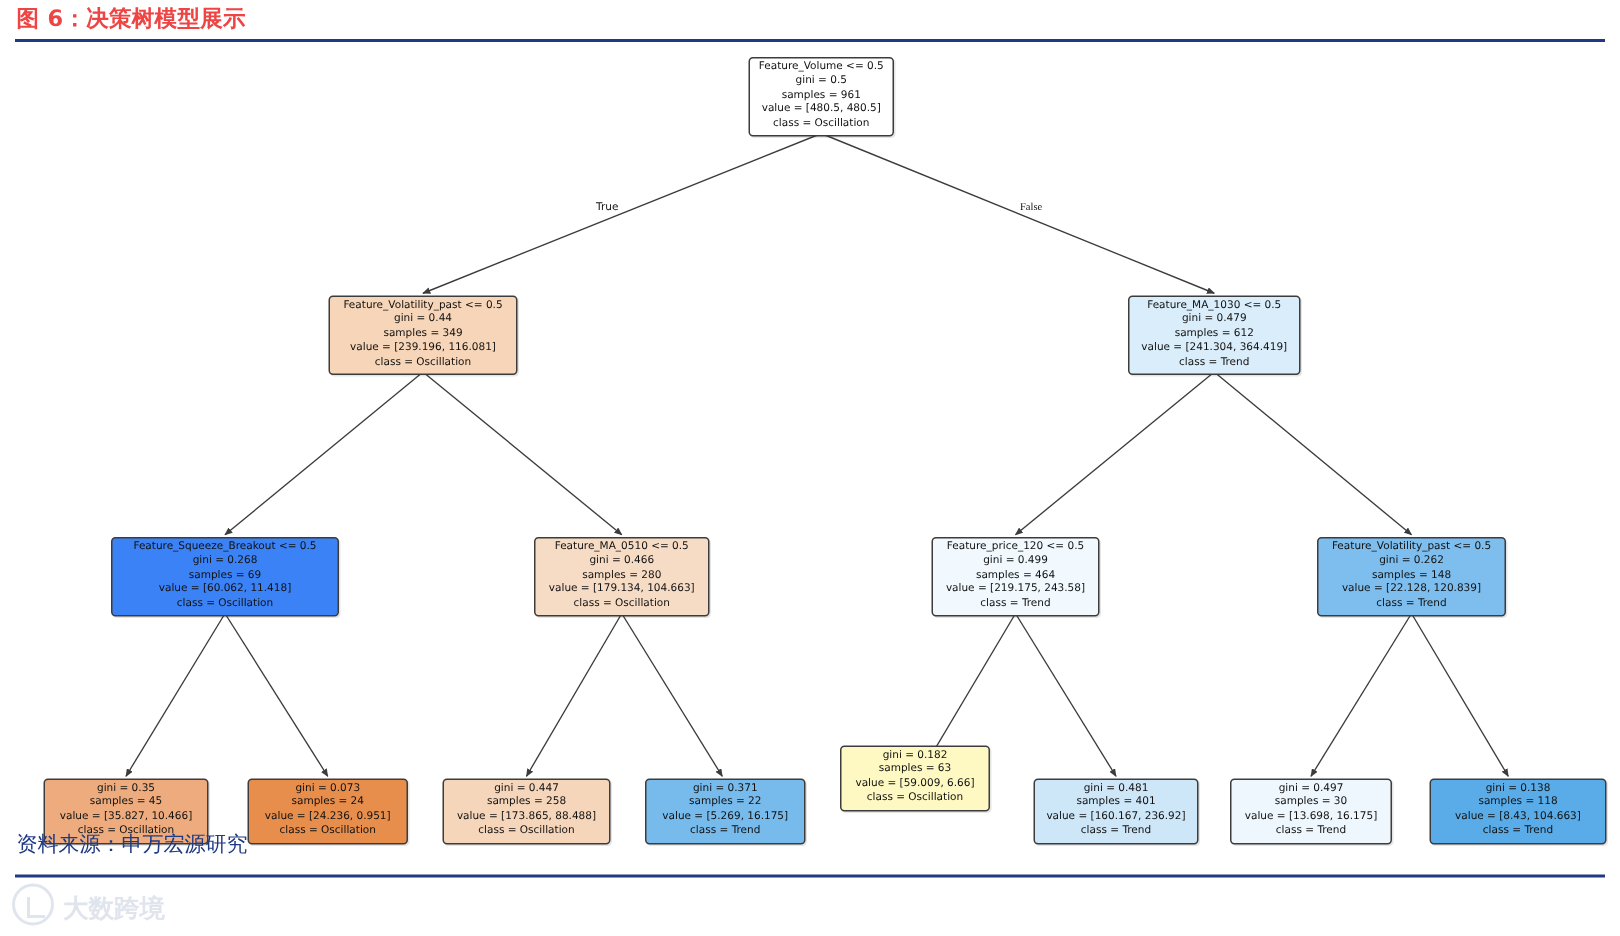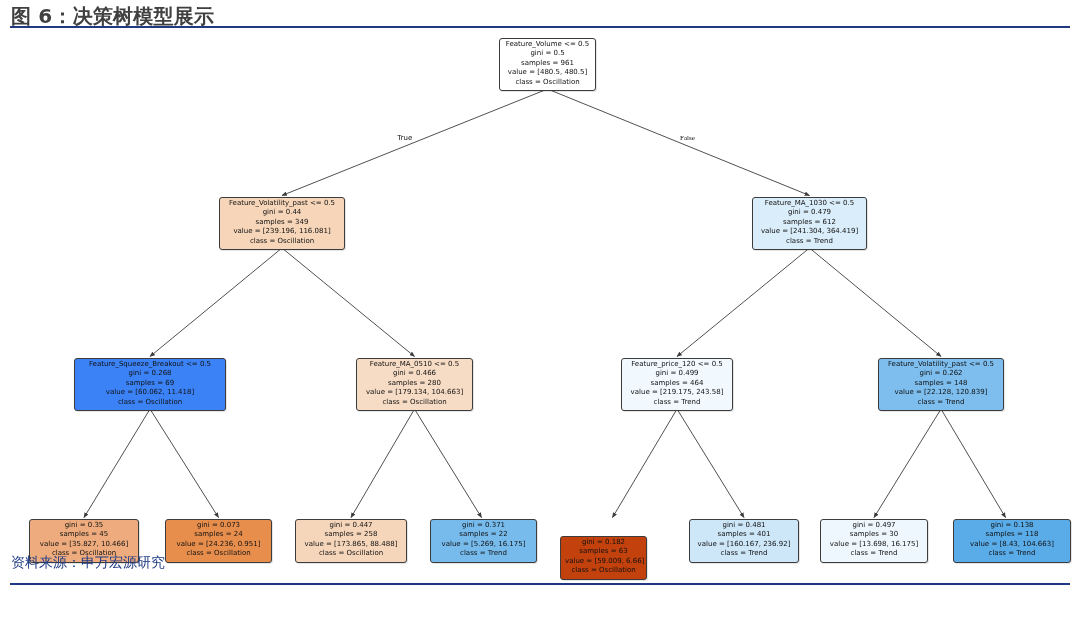--- a/index.html
+++ b/index.html
@@ -24,23 +24,23 @@
     left: 0;
     top: 0;
     width: 1080px;
     height: 30px;
   }
   #fig-title {
     position: absolute;
     left: 11px;
     top: 3px;
     font-family: "DejaVu Sans", sans-serif;
-    font-size: 20px;
+    font-size: 15px;
     font-weight: bold;
-    color: #404040;
+    color: #ef4444;
     letter-spacing: 0.2px;
     white-space: nowrap;
   }
   #header-rule {
     position: absolute;
     left: 10px;
     top: 26px;
     width: 1060px;
     height: 2px;
     background: #1f3a83;
@@ -248,21 +248,21 @@
           <span class="nline">samples = 258</span>
           <span class="nline">value = [173.865, 88.488]</span>
           <span class="nline">class = Oscillation</span>
         </div>
         <div class="tree-node" style="left: 430px; top: 489px; width: 107px; background: rgb(119, 187, 237);">
           <span class="nline">gini = 0.371</span>
           <span class="nline">samples = 22</span>
           <span class="nline">value = [5.269, 16.175]</span>
           <span class="nline">class = Trend</span>
         </div>
-        <div class="tree-node" style="left: 560px; top: 506px; width: 87px; background: #c2410c;">
+        <div class="tree-node" style="left: 560px; top: 467px; width: 100px; background: #fef9c3;">
           <span class="nline">gini = 0.182</span>
           <span class="nline">samples = 63</span>
           <span class="nline">value = [59.009, 6.66]</span>
           <span class="nline">class = Oscillation</span>
         </div>
         <div class="tree-node" style="left: 689px; top: 489px; width: 110px; background: rgb(205, 230, 248);">
           <span class="nline">gini = 0.481</span>
           <span class="nline">samples = 401</span>
           <span class="nline">value = [160.167, 236.92]</span>
           <span class="nline">class = Trend</span>
@@ -282,14 +282,18 @@
       </div>
     <div id="label-layer">
         <div class="edge-label" style="left: 397.37px; top: 103.68px;">True</div>
         <div class="edge-label" style="left: 680.02px; top: 103.68px; font-family: Liberation Serif, serif;">False</div>
       </div>
   </div>
 
   <div id="footer-rule"></div>
   <div id="fig-source">资料来源：申万宏源研究</div>
 
+  <div id="watermark">
+    <div class="wm-ring"></div>
+    <div class="wm-text">大数跨境</div>
+  </div>
 
 </div>
 
 </body></html>

